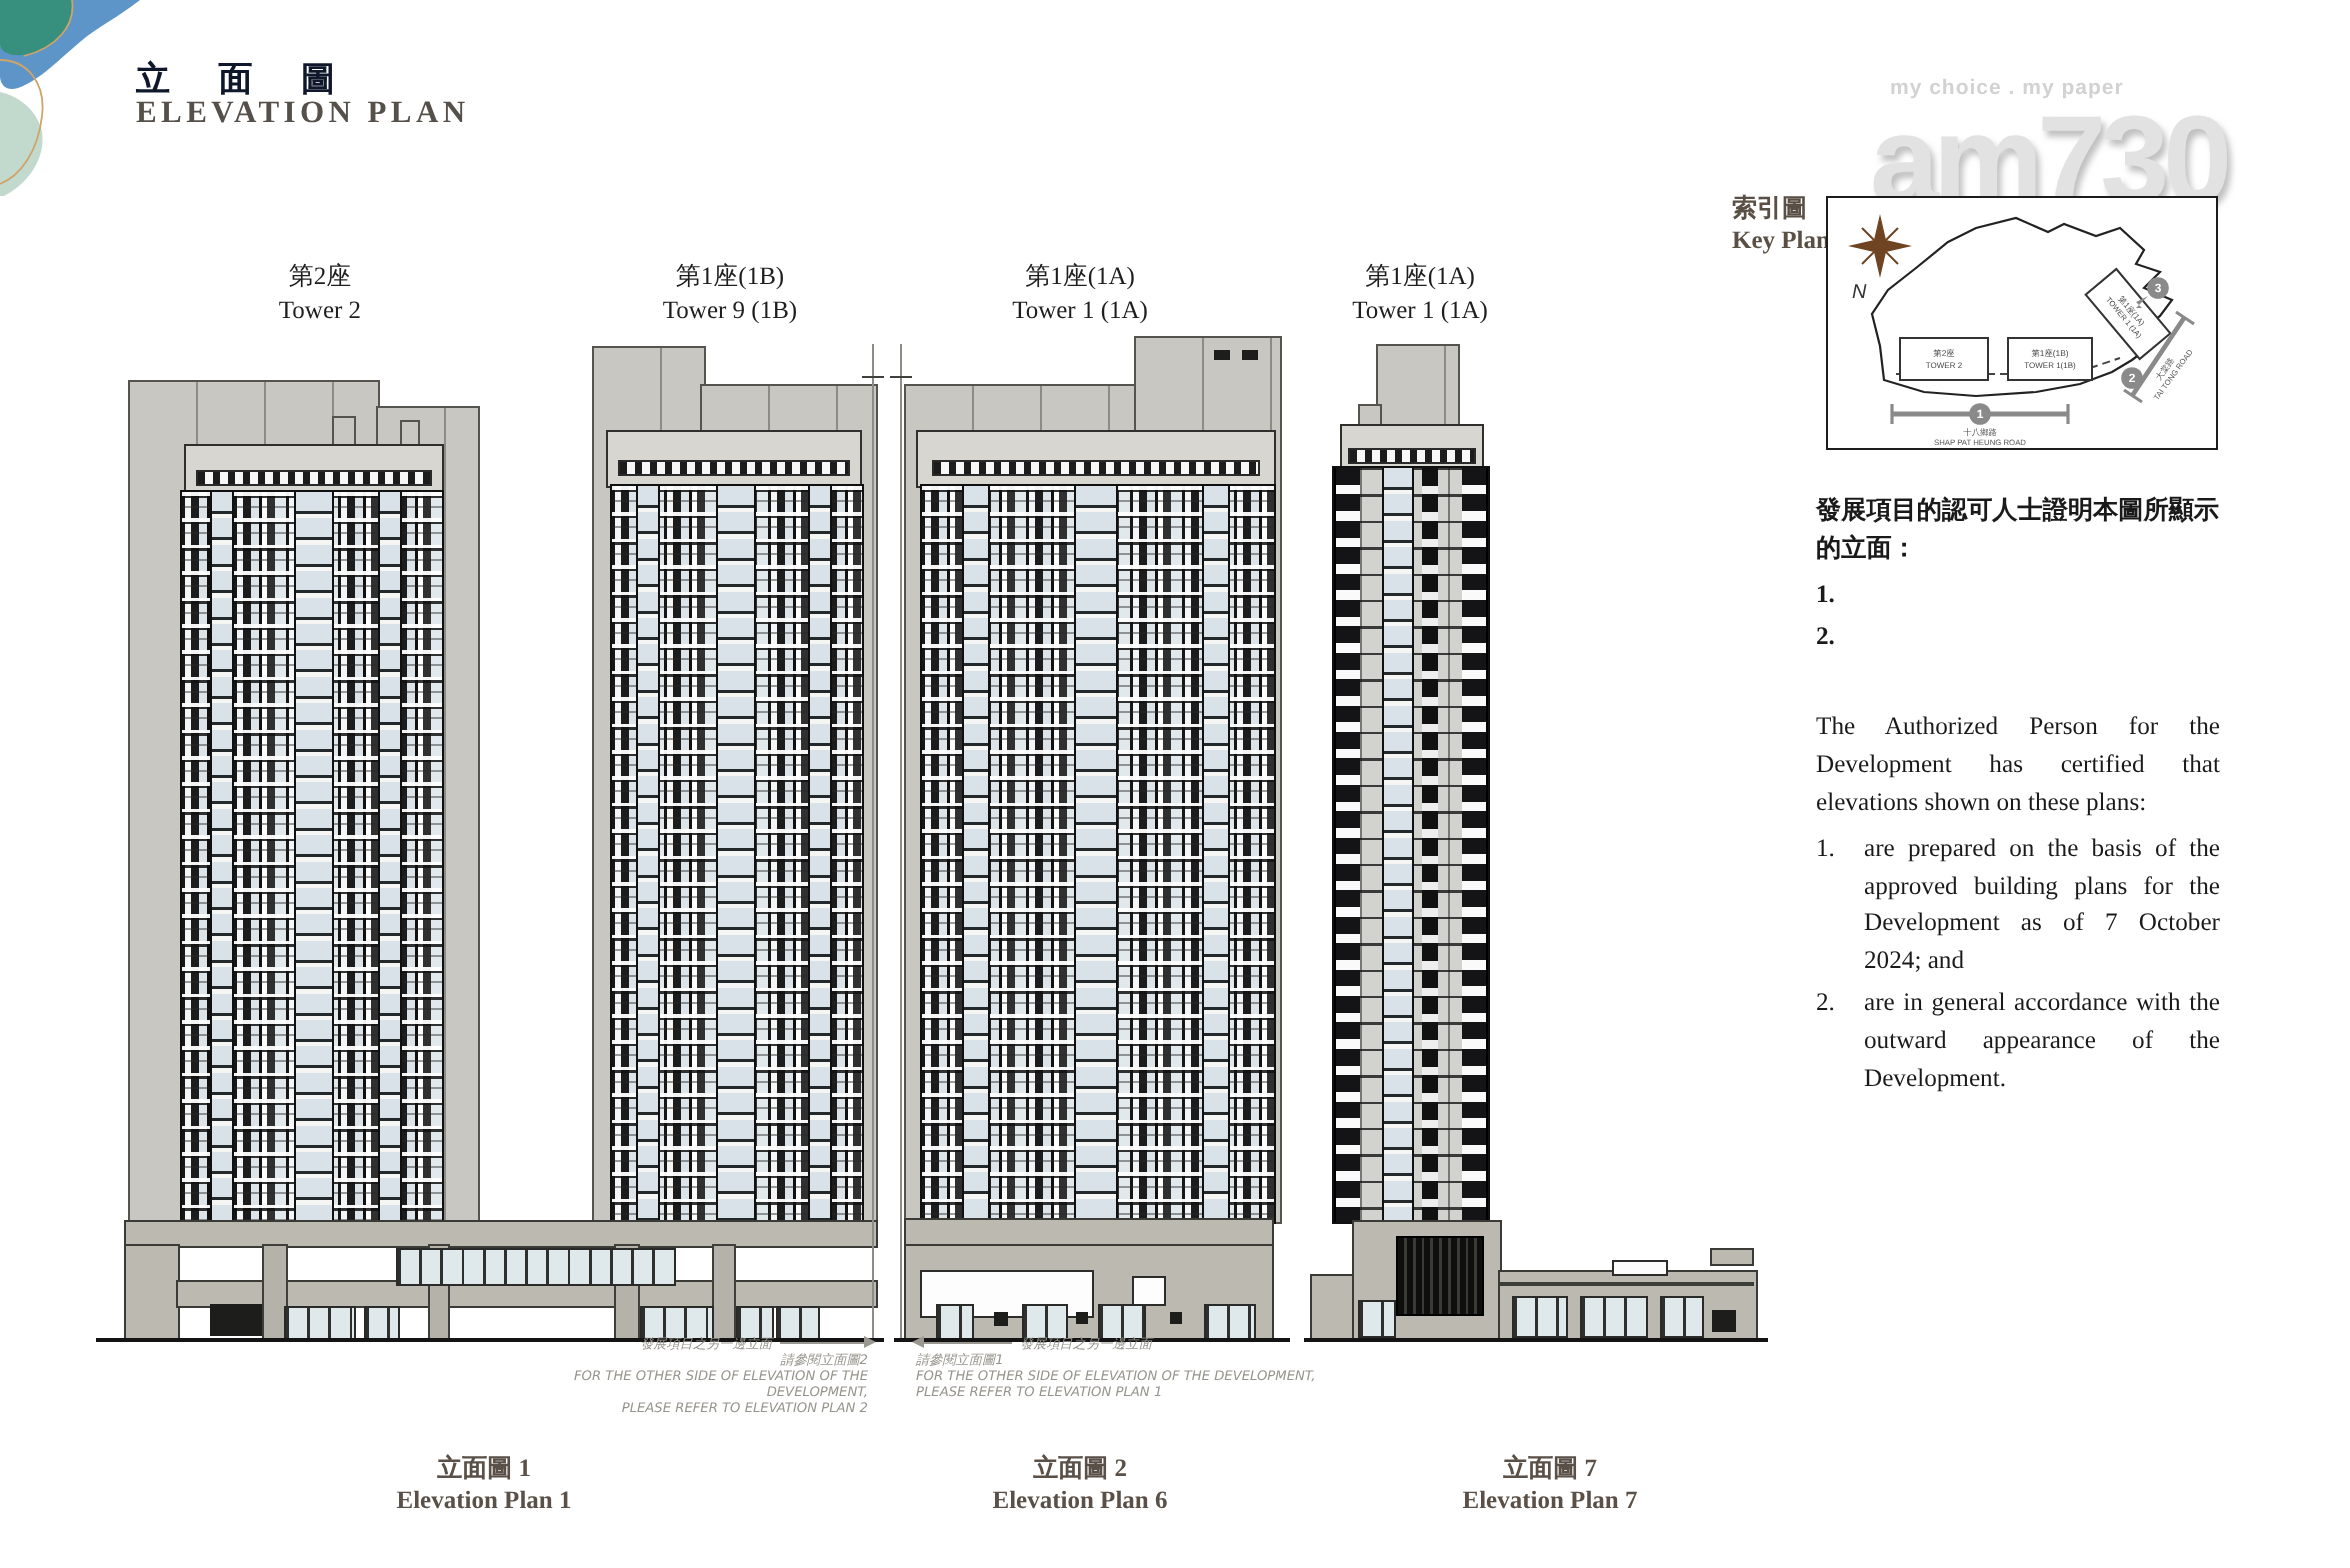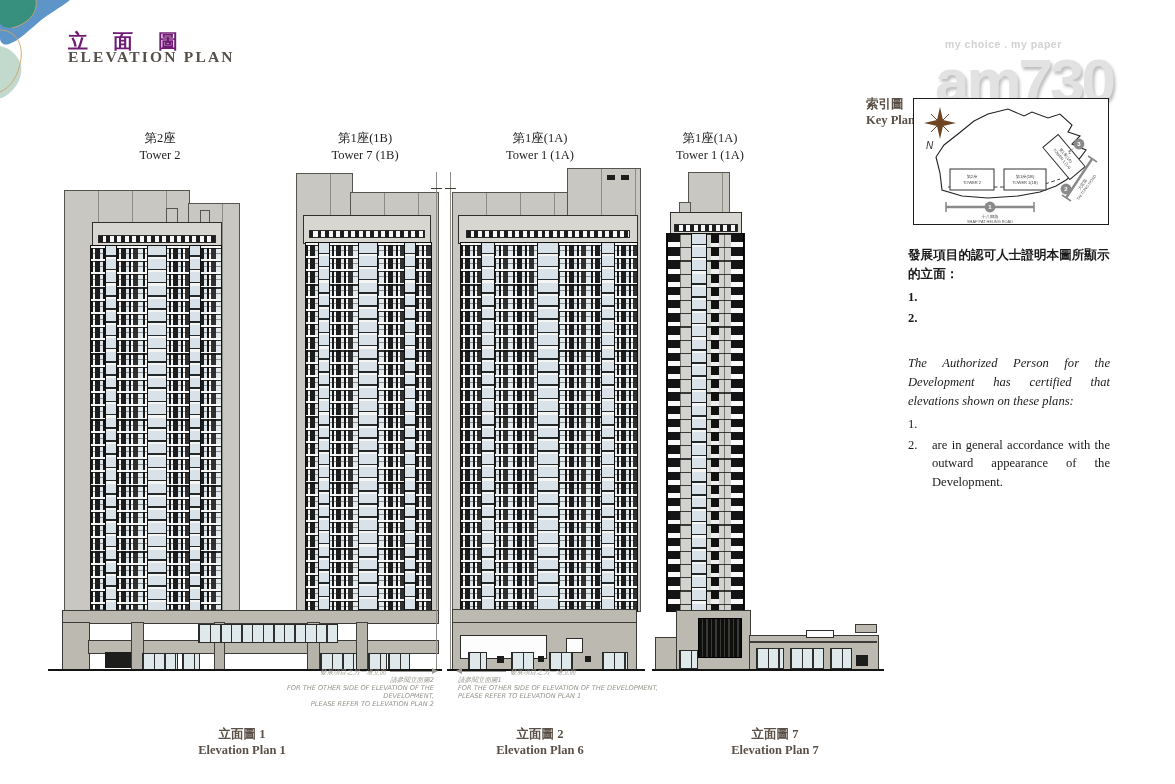--- a/index.html
+++ b/index.html
@@ -1,20 +1,20 @@
 <!DOCTYPE html>
 <html><head>
 <meta charset="utf-8">
 <style>
   html,body{margin:0;padding:0;background:#fff;}
   #page{position:relative;width:1175px;height:784px;background:#fff;overflow:hidden;
         font-family:"Liberation Serif",serif;color:#1a1a1a;}
   .abs{position:absolute;}
   
-  .title-zh{font-size:20px;font-weight:bold;letter-spacing:10px;color:#701a75;}
+  .title-zh{font-size:17px;font-weight:bold;letter-spacing:10px;color:#0f172a;}
   .title-en{font-size:15.5px;font-weight:bold;letter-spacing:2.2px;color:#55504a;}
   
   .wm{color:#dedede;font-family:"Liberation Sans",sans-serif;}
   .wm-tag{font-size:10.5px;font-weight:bold;color:#d2d2d2;letter-spacing:.5px;}
   .wm-logo{font-size:62px;font-weight:800;letter-spacing:-3px;line-height:1;
            color:#e2e2e2;text-shadow:2px 3px 3px rgba(140,140,140,.55), -1px -1px 0 #fff;}
   
   .kp-label{font-size:12.5px;font-weight:bold;color:#5a4f44;}
   .kp-box{border:1.3px solid #1c1c1c;background:#fff;}
   
@@ -163,34 +163,35 @@
     <div class="intro">發展項目的認可人士證明本圖所顯示的立面：</div>
     <div class="li">
       <span class="num">1.</span>
     </div>
     <div class="li">
       <span class="num">2.</span>
     </div>
   </div>
 
   <div class="abs stmt en-text" style="left:908px;top:354px;">
-    <div class="intro" style="text-align:justify;font-style:italic;">The Authorized Person for the Development has certified that elevations shown on these plans:</div>
+    <div class="intro" style="text-align:justify;">The Authorized Person for the Development has certified that elevations shown on these plans:</div>
     <div class="li">
       <span class="num">1.</span>
+      <span class="txt">are prepared on the basis of the approved building plans for the Development as of 7 October 2024; and</span>
     </div>
     <div class="li">
       <span class="num">2.</span>
       <span class="txt">are in general accordance with the outward appearance of the Development.</span>
     </div>
   </div>
 
   <div class="abs twr-label" style="left:90px;top:130px;">第2座</div>
   <div class="abs twr-label" style="left:90px;top:148px;">Tower 2</div>
   <div class="abs twr-label" style="left:295px;top:130px;">第1座(1B)</div>
-  <div class="abs twr-label" style="left:295px;top:148px;">Tower 7 (1B)</div>
+  <div class="abs twr-label" style="left:295px;top:148px;">Tower 9 (1B)</div>
   <div class="abs twr-label" style="left:470px;top:130px;">第1座(1A)</div>
   <div class="abs twr-label" style="left:470px;top:148px;">Tower 1 (1A)</div>
   <div class="abs twr-label" style="left:640px;top:130px;">第1座(1A)</div>
   <div class="abs twr-label" style="left:640px;top:148px;">Tower 1 (1A)</div>
 
   <div>
 
     <div class="abs slab" style="left:64px;top:190px;width:124px;height:420px;"></div>
     <div class="abs slab" style="left:188px;top:203px;width:50px;height:407px;"></div>
     <div class="abs slab" style="left:166px;top:208px;width:10px;height:16px;"></div>

